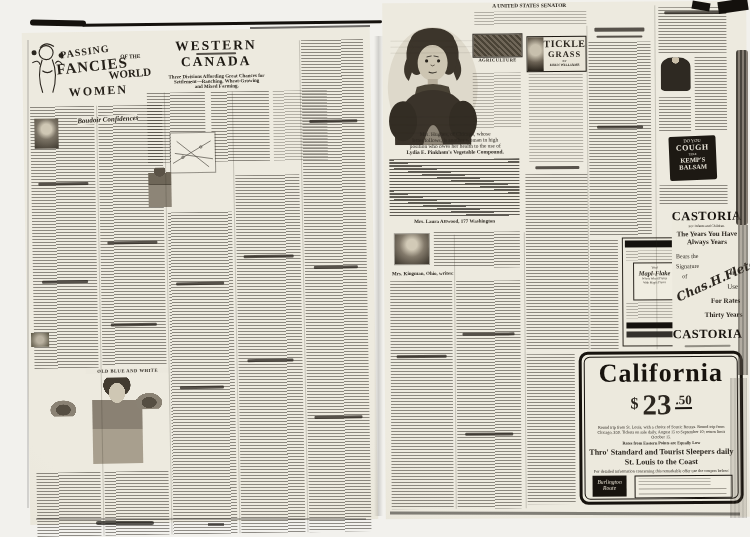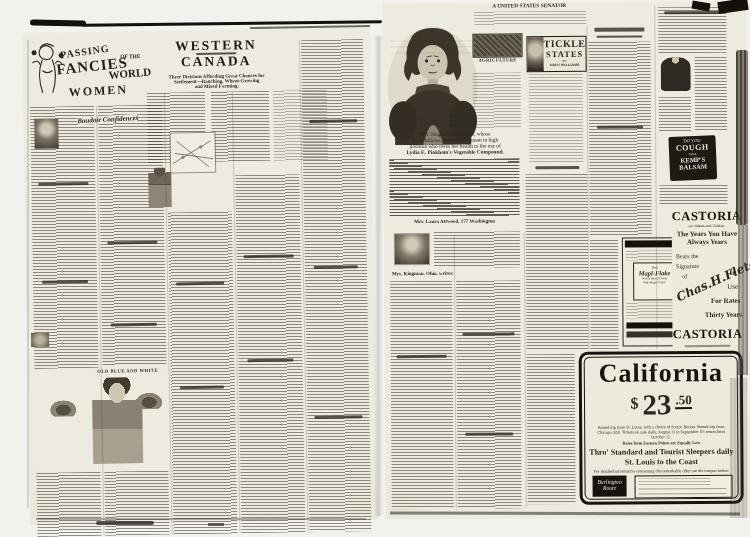--- a/index.html
+++ b/index.html
@@ -146,21 +146,21 @@
     <div style="position:absolute;left:91px;top:32px;width:48px;height:34px;">
       <div style="width:48px;height:22px;background:repeating-linear-gradient(45deg,#4a4336 0 2px,#6f6658 2px 4px);outline:1px solid #2b261f;"></div>
       <div style="font-size:4.6px;font-weight:bold;text-align:center;letter-spacing:.4px;margin-top:1px;">AGRICULTURE</div>
     </div>
     <div class="tx l" style="left:90px;top:70px;width:48px;height:56px;"></div>
 
     <div style="position:absolute;left:144px;top:34px;width:58px;height:34px;border:1.5px solid #1c1812;background:#e9e5d8;display:flex;">
       <div style="width:20px;height:100%;background:radial-gradient(circle at 50% 38%,#c8c0ad 0 24%,#6b6254 55%,#201b14 100%);"></div>
       <div style="flex:1;text-align:center;padding-top:1px;">
         <div style="font-size:10px;font-weight:bold;letter-spacing:.5px;text-align:center;">TICKLE</div>
-        <div style="font-size:8.5px;font-weight:bold;letter-spacing:1px;">STATES</div>
+        <div style="font-size:8.5px;font-weight:bold;letter-spacing:1px;">GRASS</div>
         <div style="font-size:3px;">BY</div>
         <div style="font-size:3.6px;font-weight:bold;">EBEN WILLIAMS</div>
       </div>
     </div>
 
     <div style="position:absolute;left:6px;top:128px;width:132px;font-size:5.4px;line-height:6px;text-align:center;">
       <div>Mrs. Hughes, of Chicago, whose</div>
       <div>letter follows, is another woman in high</div>
       <div>position who owes her health to the use of</div>
       <div style="font-weight:bold;">Lydia E. Pinkham's Vegetable Compound.</div>

